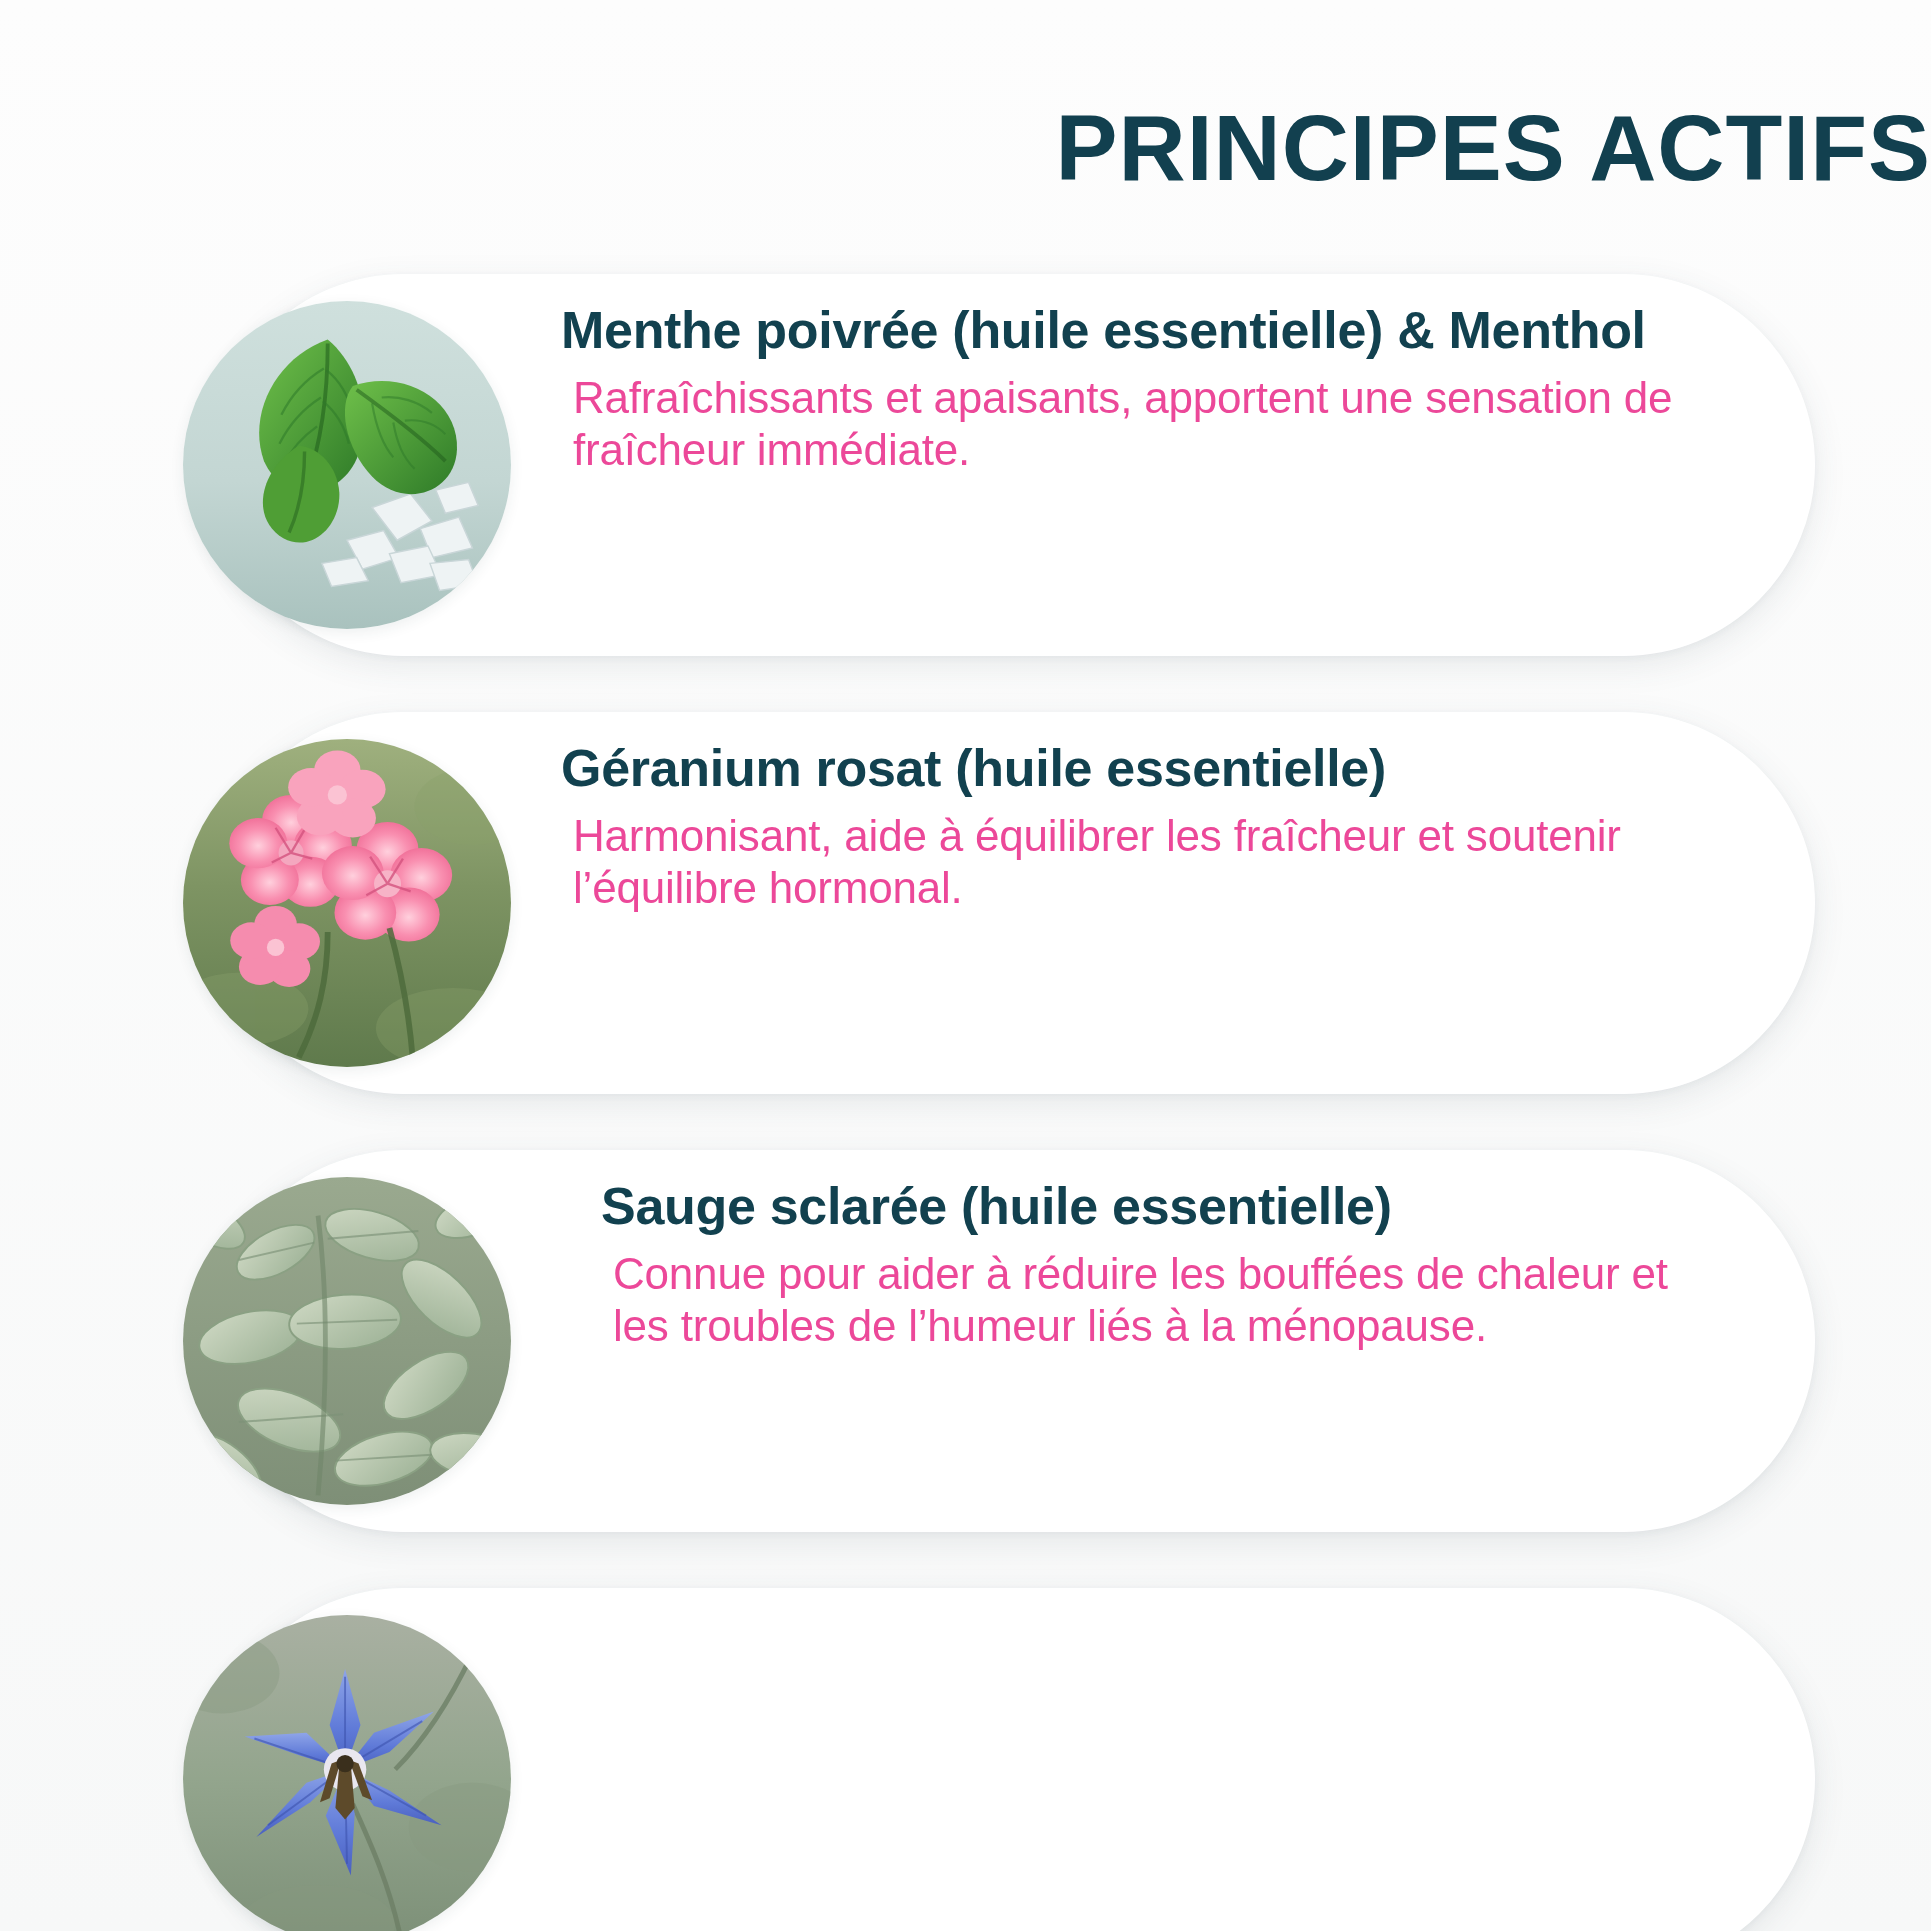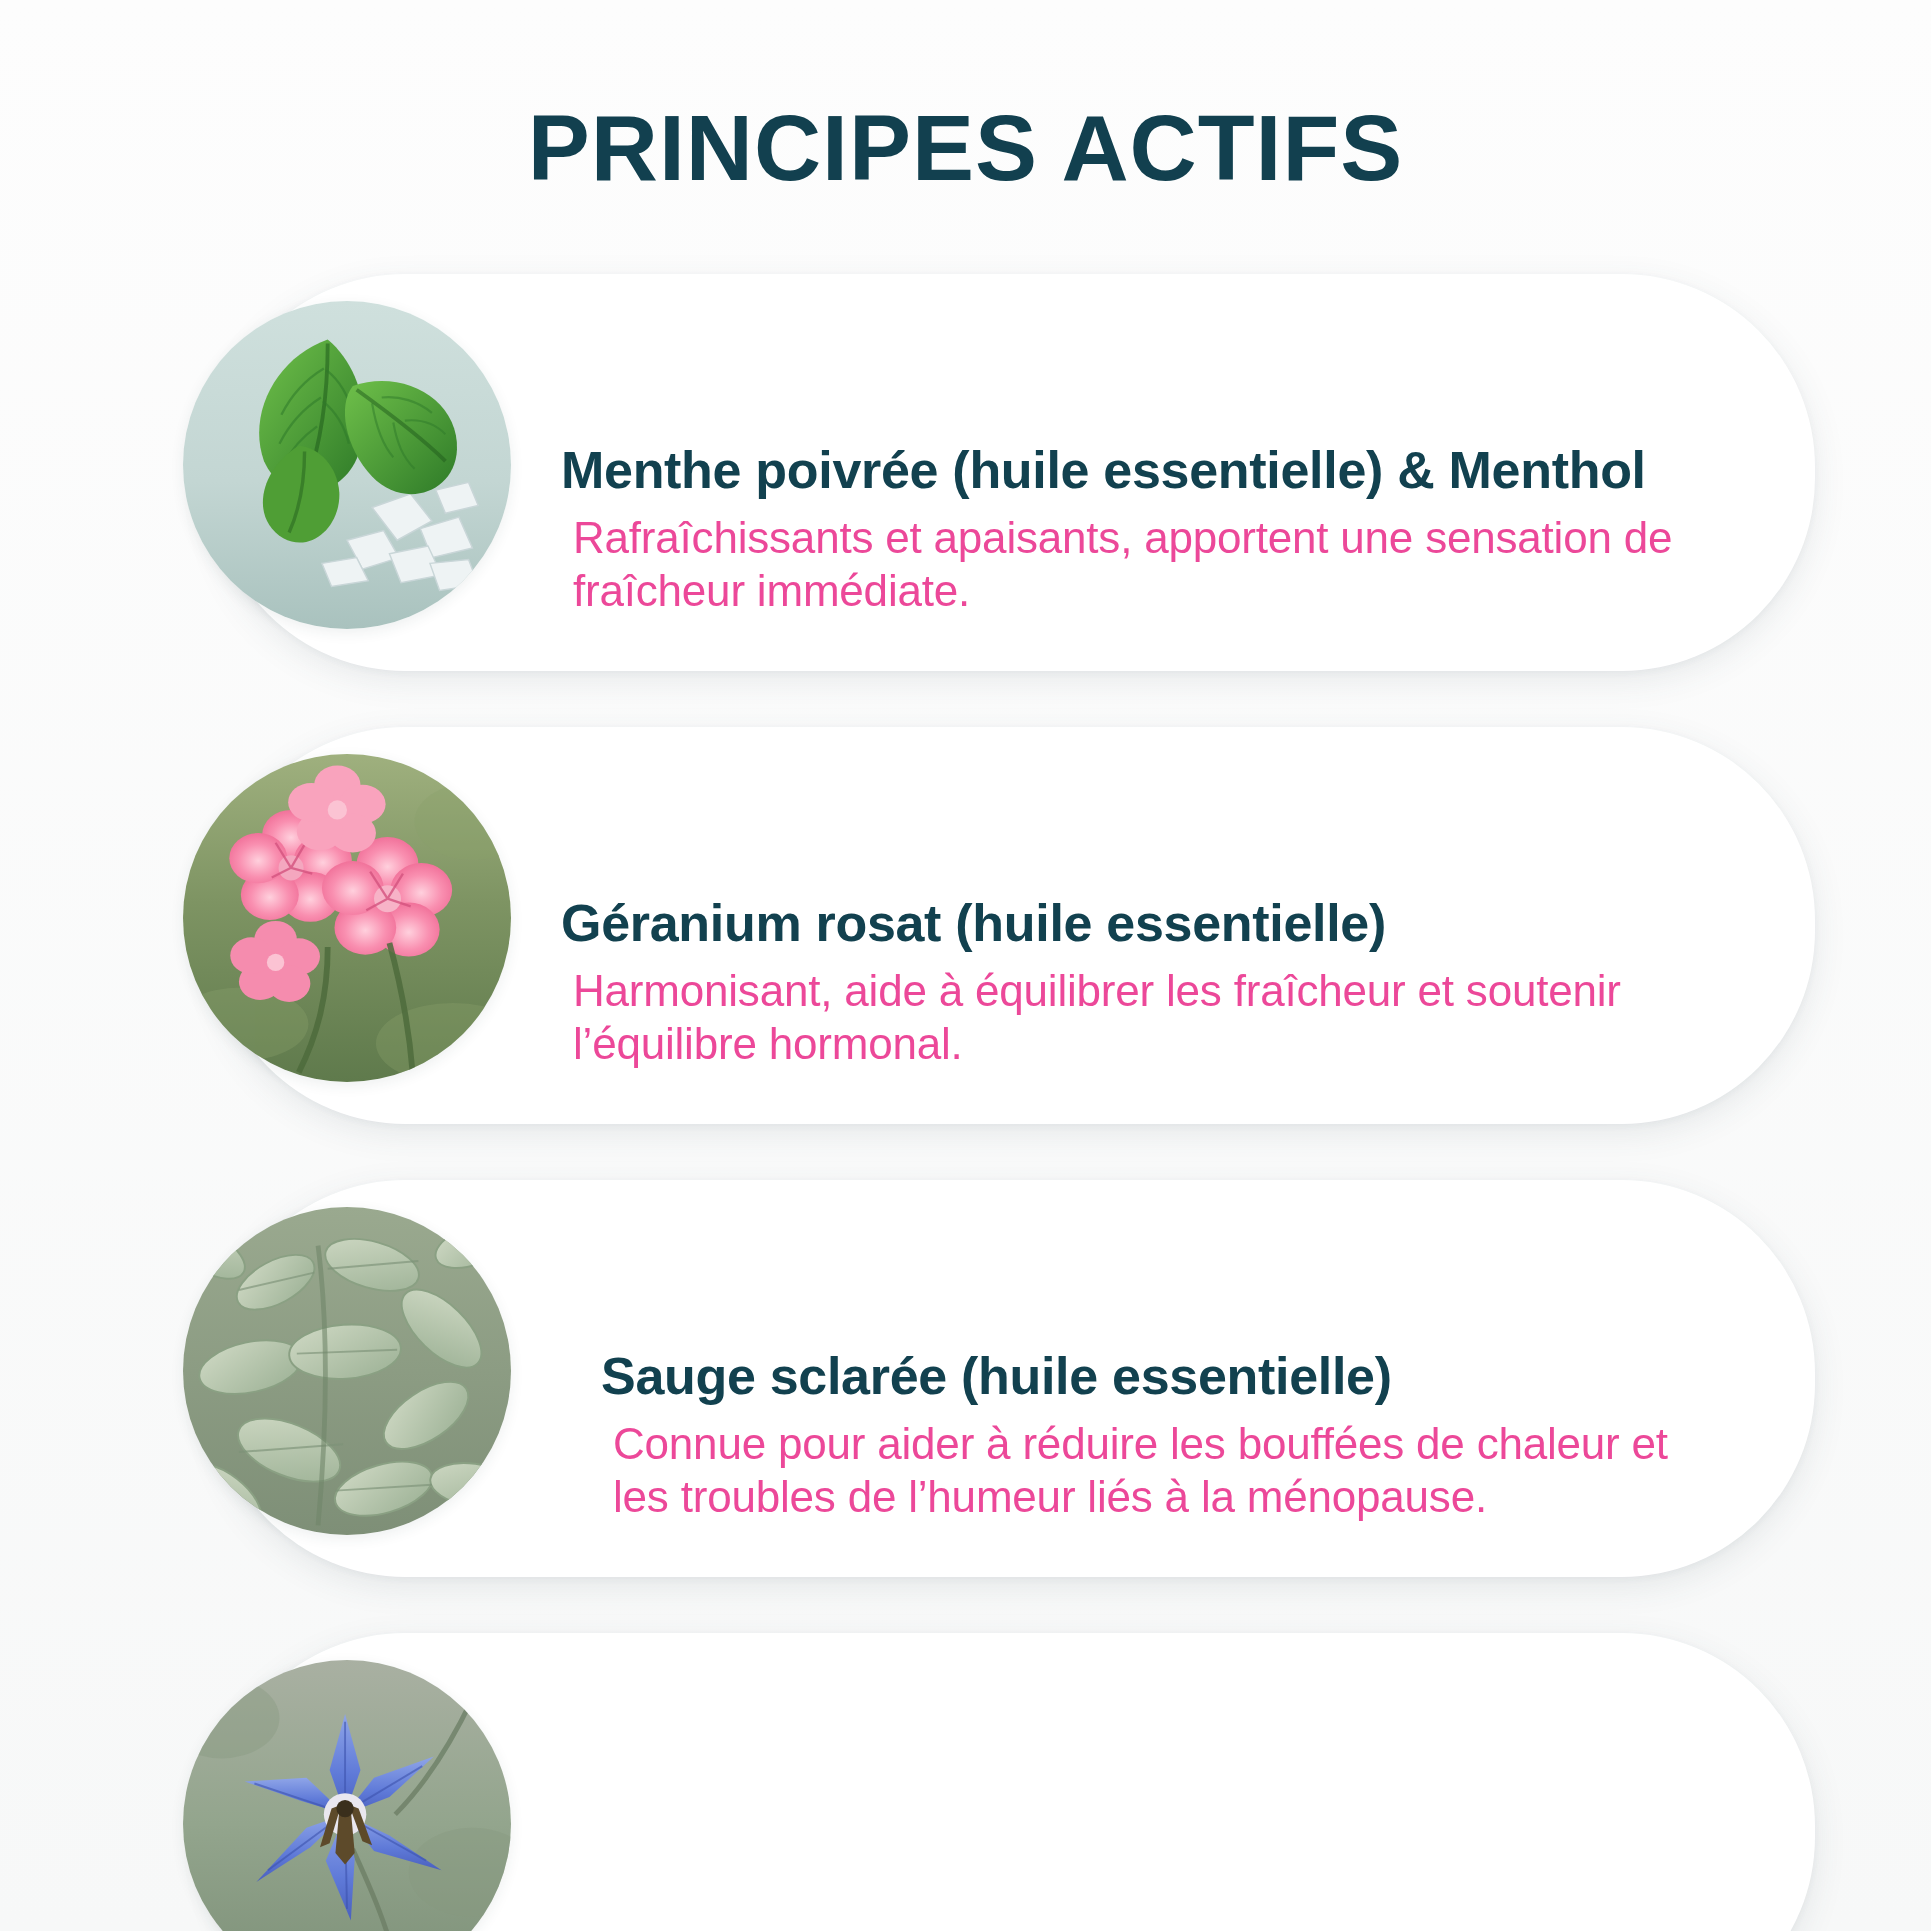--- a/index.html
+++ b/index.html
@@ -15,21 +15,21 @@
   }
   .page {
     position: relative;
     width: 1931px;
     height: 1931px;
     background: linear-gradient(180deg, #fdfdfd 0%, #f7f8f8 100%);
     box-sizing: border-box;
     padding: 0;
   }
   .page-title {
-    text-align: center;
+    text-align: right;
     font-size: 93px;
     font-weight: bold;
     letter-spacing: 1px;
     color: #12404f;
     margin: 0;
     padding-top: 97px;
     line-height: 1.1;
     font-family: "Liberation Sans", sans-serif;
   }
 
@@ -39,27 +39,27 @@
     flex-direction: column;
     gap: 56px;
     padding-left: 183px;
     padding-right: 116px;
     box-sizing: border-box;
   }
 
   .card {
     position: relative;
     display: flex;
-    align-items: flex-end;
+    align-items: flex-start;
     background: #ffffff;
     border-radius: 193px;
     box-shadow: 0 9.7px 33px rgba(60, 80, 90, 0.10), 0 1.9px 7.7px rgba(60,80,90,0.05);
     min-height: 290px;
     box-sizing: border-box;
-    padding: 27px 58px 42px 0;
+    padding: 27px 58px 27px 0;
     margin-left: 29px;
   }
   .card.tall {
     min-height: 328px;
     gap: 40px;
   }
 
   .thumb {
     flex: 0 0 auto;
     width: 328px;

